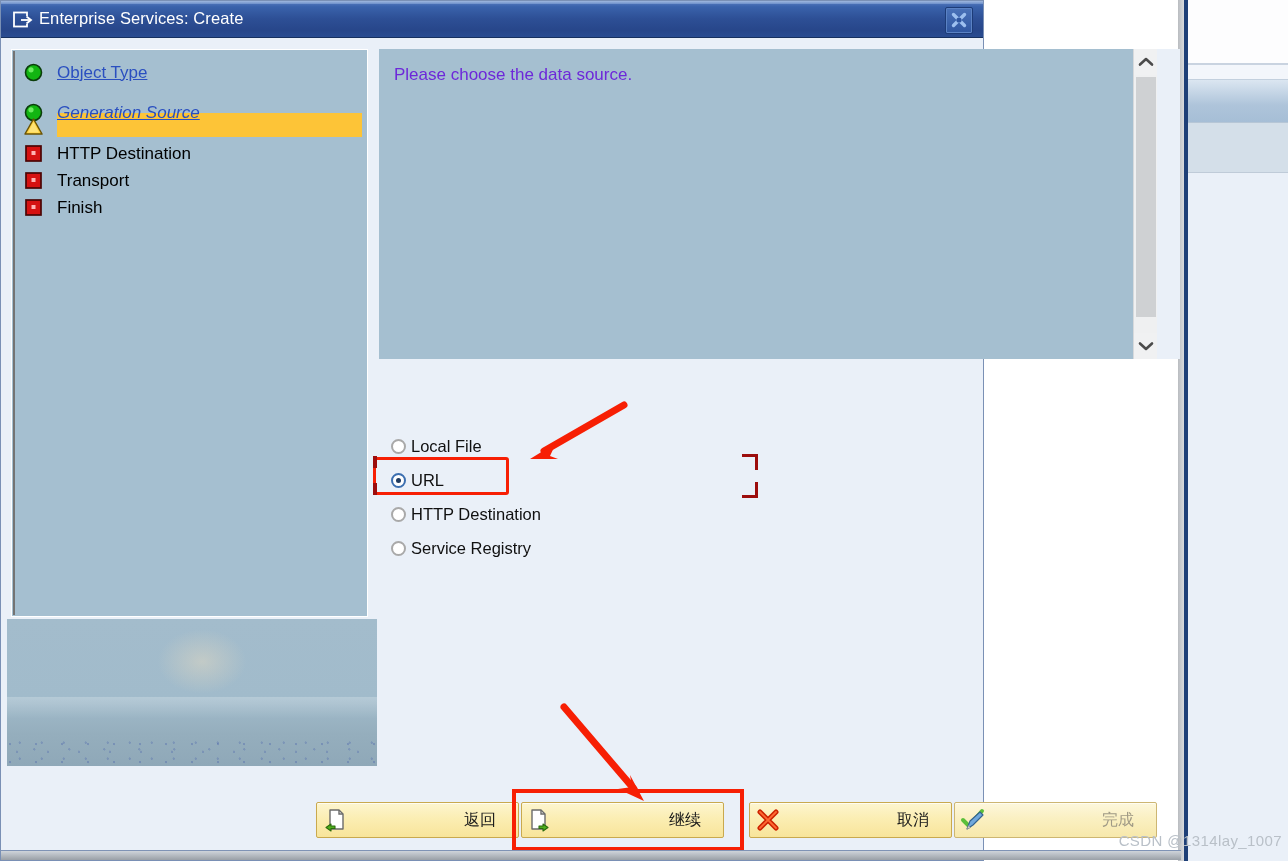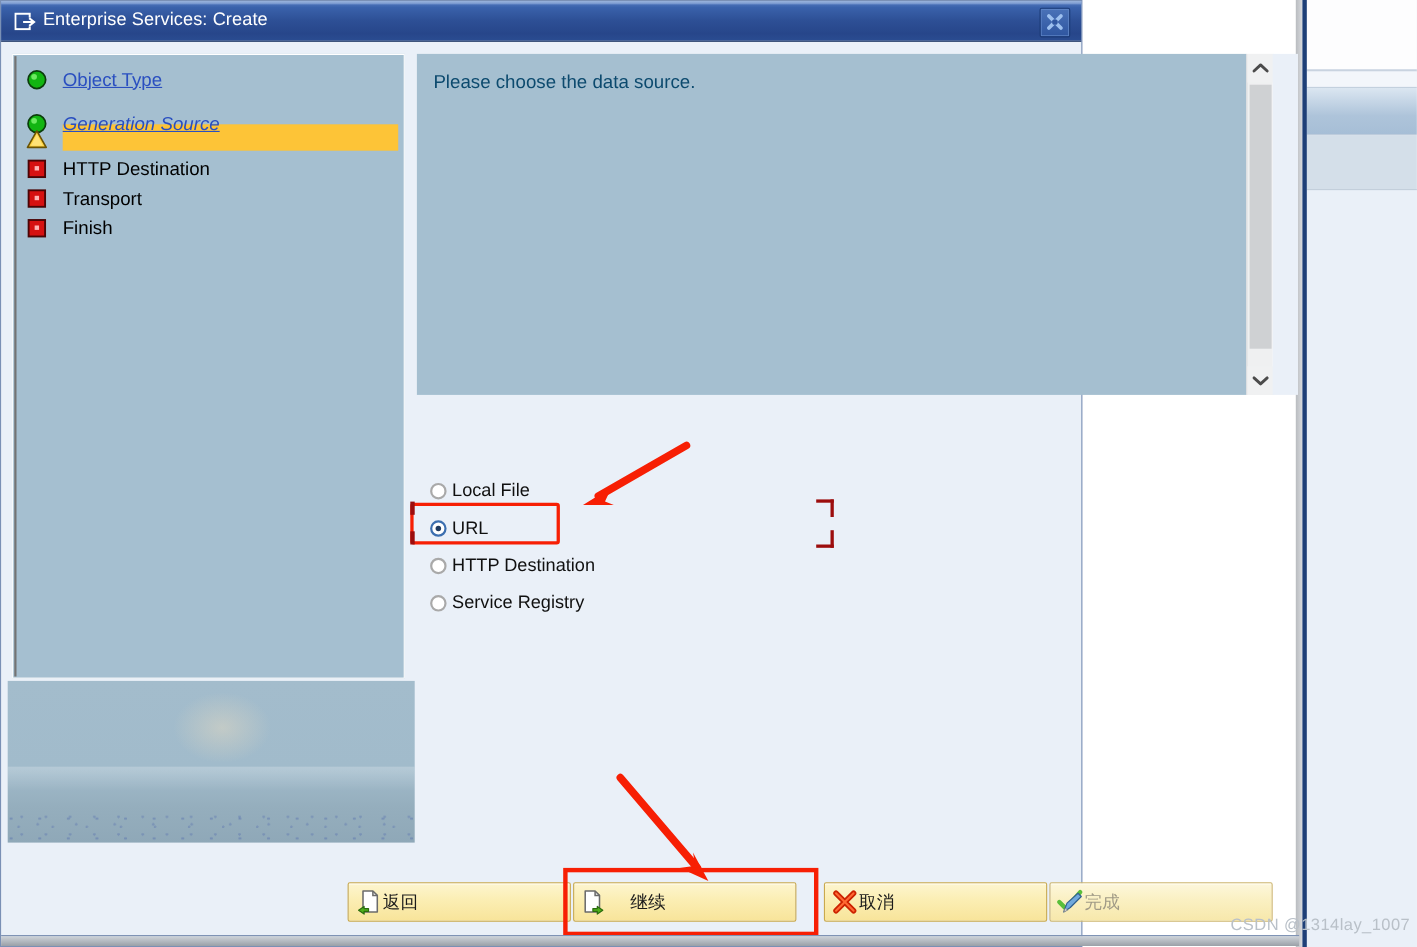--- a/index.html
+++ b/index.html
@@ -228,21 +228,21 @@
     position: absolute;
     left: 378px; top: 48px;
     width: 754px; height: 310px;
     background: #a5bfd0;
     border: none;
   }
   #instruction-text {
     position: absolute;
     left: 15px; top: 16px;
     font-size: 17px;
-    color: #0c4a6e;
+    color: #6d28d9;
   }
   #instr-scroll {
     position: absolute;
     left: 1132px; top: 48px;
     width: 24px; height: 310px;
     background: #eff0f1;
     border-left: 1px solid #d6d9dc;
     box-sizing: border-box;
   }
   .sb-arrow {
@@ -353,21 +353,21 @@
     box-sizing: border-box;
   }
   .sapbtn .bico {
     width: 26px; height: 26px;
     margin-left: 5px;
     flex: 0 0 auto;
     position: relative;
   }
   .sapbtn .blabel {
     flex: 1 1 auto;
-    text-align: left;
+    text-align: right;
     font-size: 16px;
     color: #1b1b1b;
     padding-right: 22px;
     font-family: "DejaVu Sans", "Liberation Sans", sans-serif;
   }
   .sapbtn.disabled {
     background: linear-gradient(to bottom, #fdf7dc 0%, #faf0c2 45%, #f7e8ab 100%);
     border-color: #cdb672;
   }
   .sapbtn.disabled .blabel { color: #a09a86; }

